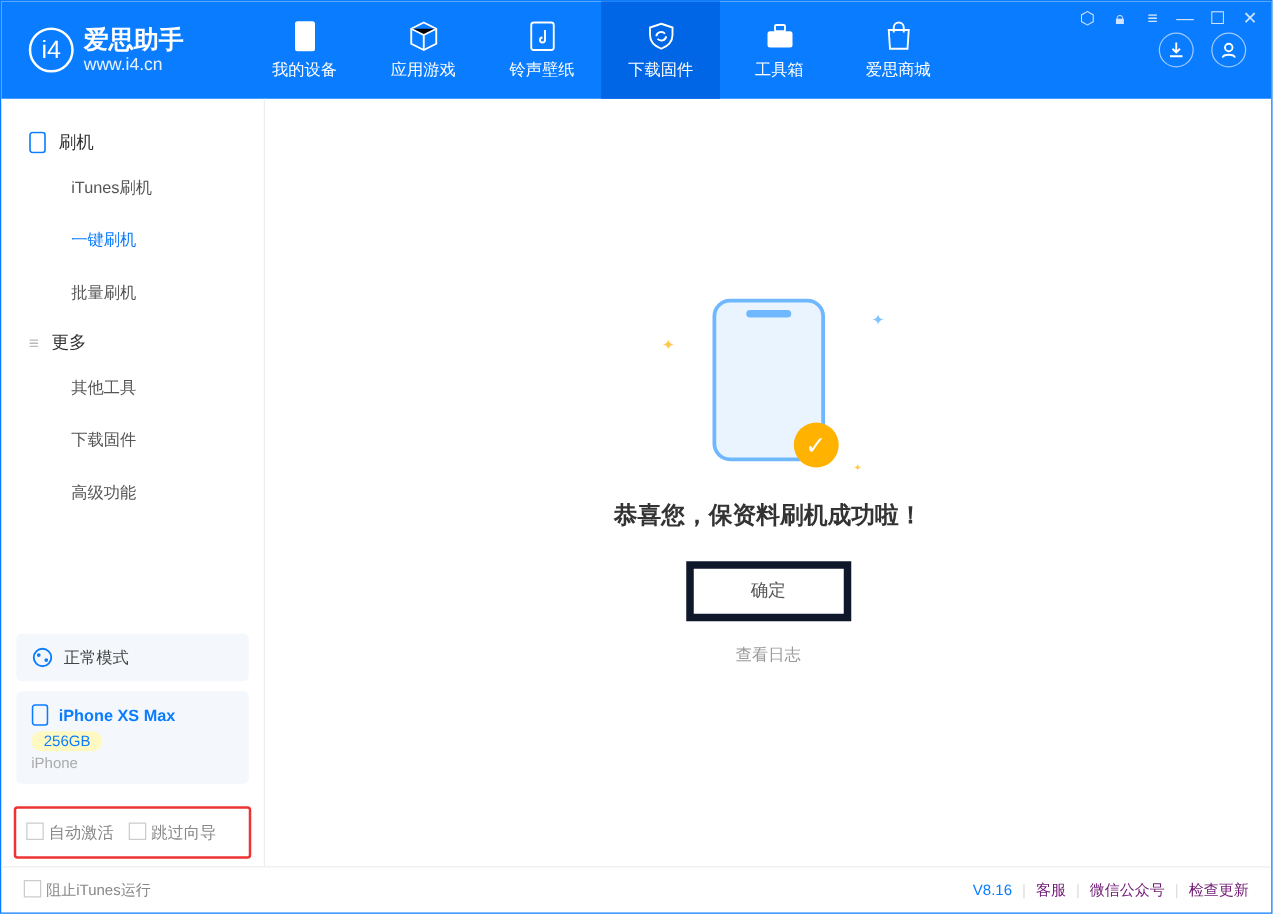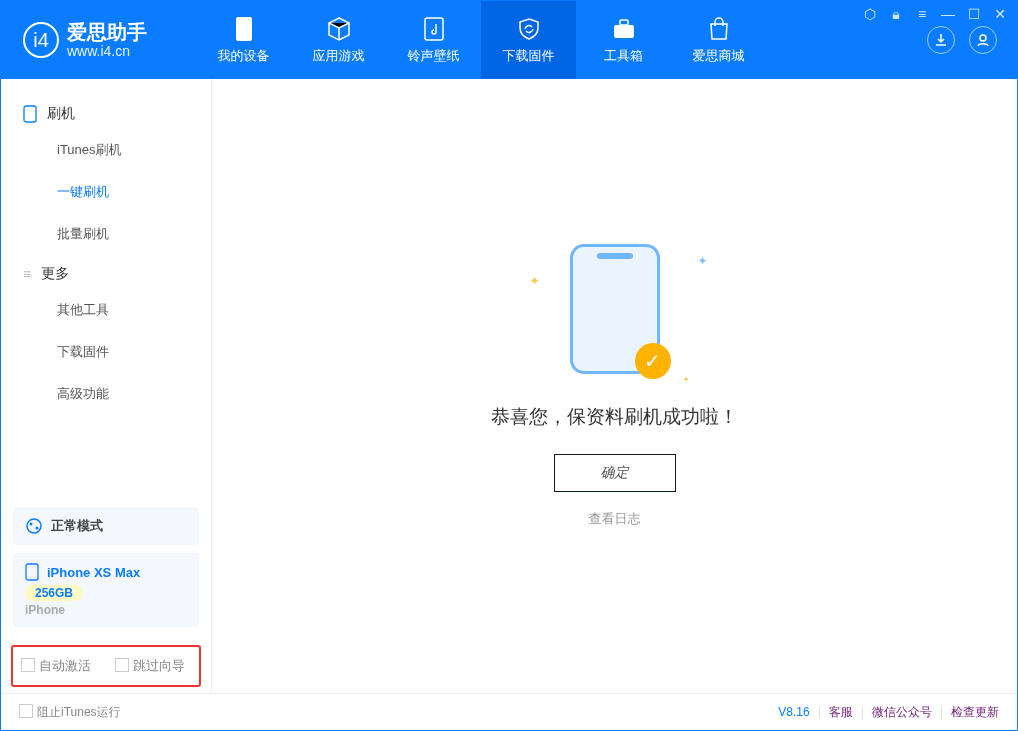--- a/index.html
+++ b/index.html
@@ -21,35 +21,35 @@
 
 .header-right { margin-left: auto; display: flex; align-items: center; padding-right: 20px; gap: 14px; }
 .circ-btn { width: 28px; height: 28px; border: 1.5px solid rgba(255,255,255,0.6); border-radius: 50%; display: flex; align-items: center; justify-content: center; cursor: pointer; }
 
 .body { display: flex; height: 614px; }
 .sidebar { width: 211px; border-right: 1px solid #eee; padding-top: 16px; display: flex; flex-direction: column; }
 .side-group { padding: 10px 0 6px 22px; font-size: 14px; color: #333; display: flex; align-items: center; gap: 10px; }
 .side-item { padding: 12px 0 12px 56px; font-size: 13px; color: #555; cursor: pointer; }
 .side-item.active { color: #0a7cff; }
 
-.device-panels { margin-top: auto; padding: 0 12px 10px; font-weight: bold; }
+.device-panels { margin-top: auto; padding: 0 12px 10px; }
 .panel { background: #f4f8fc; border-radius: 4px; padding: 10px 12px; margin-bottom: 8px; font-size: 13px; color: #444; display: flex; align-items: center; gap: 8px; }
 .panel .badge { display: inline-block; background: #fef9c3; color: #0a7cff; border-radius: 10px; padding: 1px 10px; font-size: 12px; margin-top: 4px; }
 .panel .sub { color: #aaa; font-size: 12px; margin-top: 2px; }
 
-.opts-row { border: 2px solid #e33; border-radius: 3px; padding: 10px 8px; margin: 0 10px 6px; display: flex; gap: 24px; font-size: 13px; color: #888; }
+.opts-row { border: 2px solid #e33; border-radius: 3px; padding: 10px 8px; margin: 0 10px 6px; display: flex; gap: 12px; font-size: 13px; color: #888; }
 .chk { width: 14px; height: 14px; border: 1px solid #ccc; display: inline-block; vertical-align: -2px; margin-right: 4px; }
 
 .main { flex: 1; display: flex; flex-direction: column; align-items: center; justify-content: center; }
 .phone-ill { width: 90px; height: 130px; border: 3px solid #6fb7ff; border-radius: 14px; position: relative; background: #e9f4ff; margin-bottom: 30px; }
 .phone-ill::before { content: ""; position: absolute; top: 6px; left: 50%; transform: translateX(-50%); width: 36px; height: 6px; background: #6fb7ff; border-radius: 3px; }
 .check-badge { position: absolute; right: -14px; bottom: -8px; width: 36px; height: 36px; background: #ffb300; border-radius: 50%; display: flex; align-items: center; justify-content: center; color: #fff; font-size: 20px; }
 .sparkle { position: absolute; color: #ffc94d; font-size: 12px; }
-.msg { font-size: 19px; color: #333; margin-bottom: 24px; }
-.ok-btn { border: 1px solid #0f172a; background: #fff; padding: 9px 46px; font-size: 14px; color: #555; cursor: pointer; margin-bottom: 18px; font-style: italic; }
+.msg { font-size: 19px; color: #333; margin-bottom: 24px; font-weight: bold; }
+.ok-btn { border: 6px solid #0f172a; background: #fff; padding: 9px 46px; font-size: 14px; color: #555; cursor: pointer; margin-bottom: 18px; }
 .log-link { color: #999; font-size: 13px; cursor: pointer; }
 
 .footer { height: 37px; border-top: 1px solid #eee; display: flex; align-items: center; padding: 0 18px; font-size: 12px; color: #888; }
 .footer .right { margin-left: auto; display: flex; align-items: center; gap: 8px; }
 .footer .sep { color: #ddd; }
 .footer a { color: #701a75; cursor: pointer; }
 </style>
 </head>
 <body>
 

